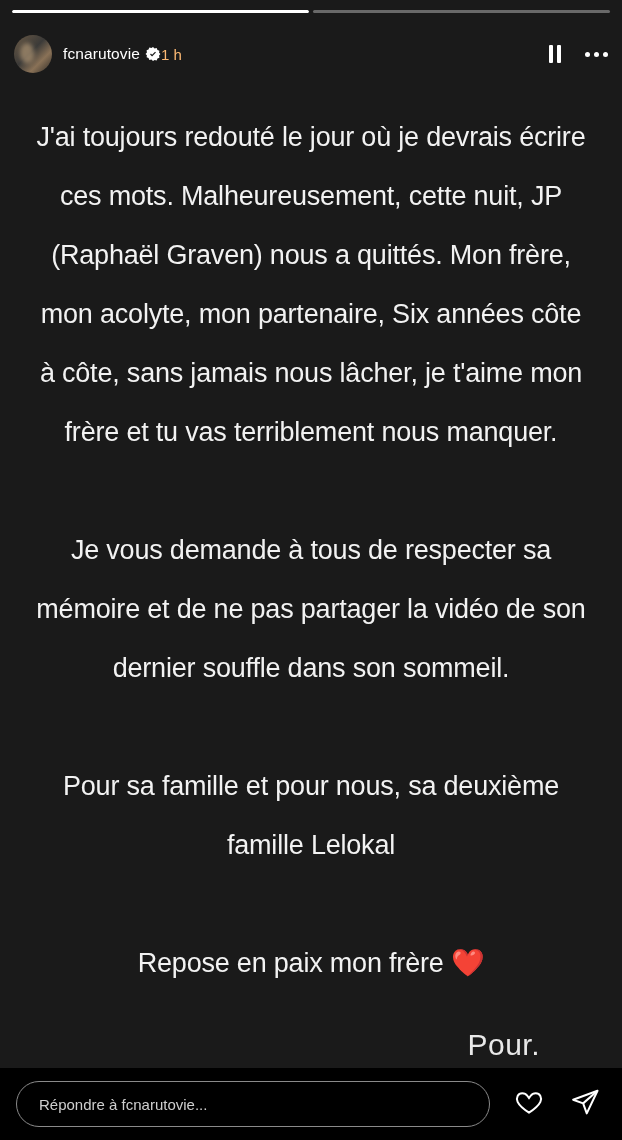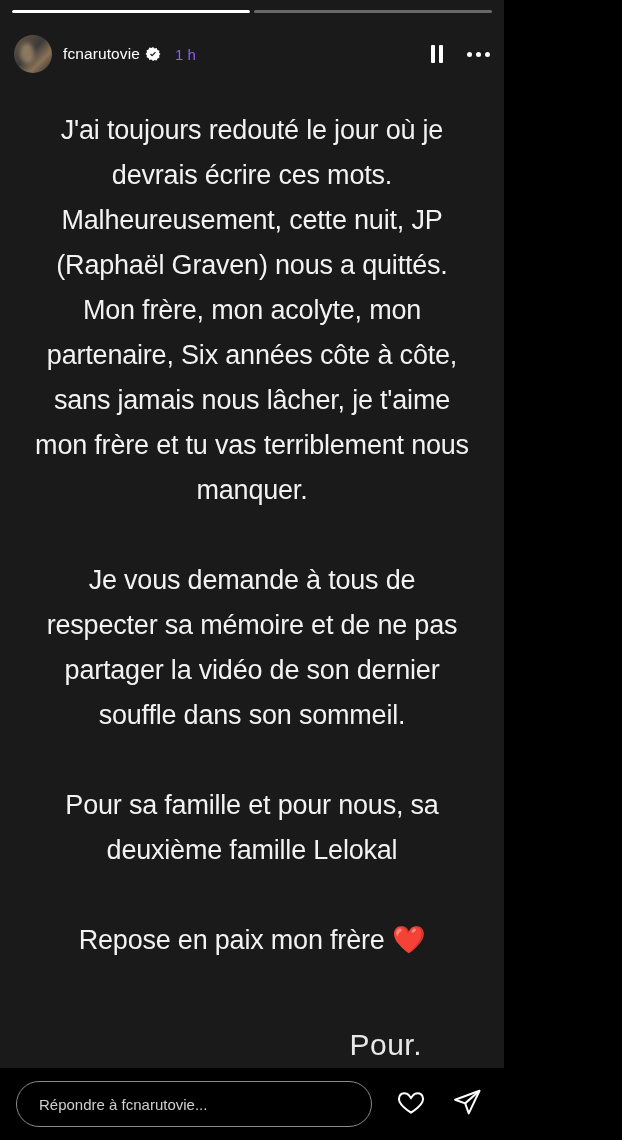--- a/index.html
+++ b/index.html
@@ -8,21 +8,21 @@
     background: #000;
   }
   body {
     width: 622px;
     height: 1140px;
     overflow: hidden;
     font-family: "Liberation Sans", sans-serif;
   }
   .story {
     position: relative;
-    width: 504px;
+    width: 622px;
     height: 1140px;
     background: #1a1a1a;
     overflow: hidden;
   }
 
   
   .progress-wrap {
     position: absolute;
     top: 10px;
     left: 12px;
@@ -81,23 +81,22 @@
     font-size: 15.5px;
     margin-left: 11px;
     letter-spacing: 0.1px;
   }
   .verified {
     display: inline-flex;
     align-items: center;
     margin-left: 5px;
   }
   .time {
-    color: #8b5cf6;
+    color: #fdba74;
     font-size: 15px;
-    margin-left: 14px;
   }
   .header-actions {
     margin-left: auto;
     display: flex;
     align-items: center;
     gap: 24px;
   }
   .pause-icon {
     display: flex;
     gap: 4px;
@@ -124,21 +123,21 @@
   }
 
   
   .message {
     position: absolute;
     top: 108px;
     left: 34px;
     right: 34px;
     color: #f2f2f2;
     font-size: 27px;
-    line-height: 45px;
+    line-height: 59px;
     text-align: center;
     letter-spacing: -0.2px;
     white-space: pre-wrap;
     font-weight: 400;
   }
 
   
   .signature {
     position: absolute;
     right: 82px;

